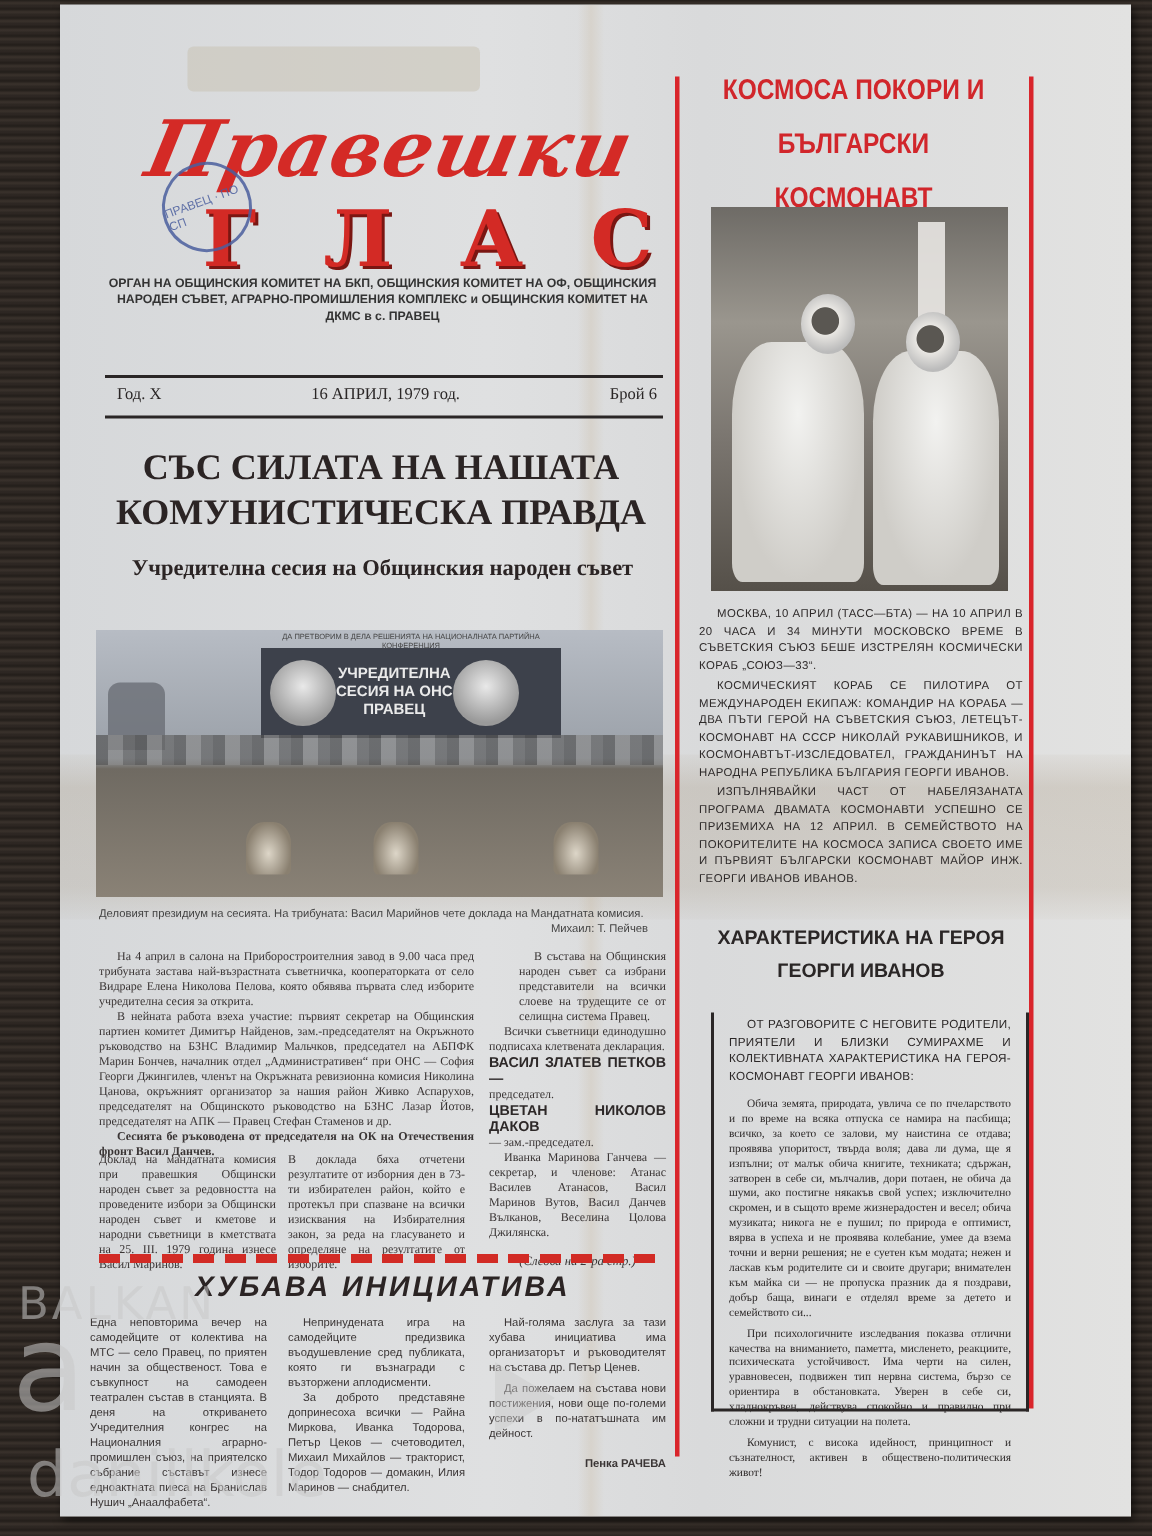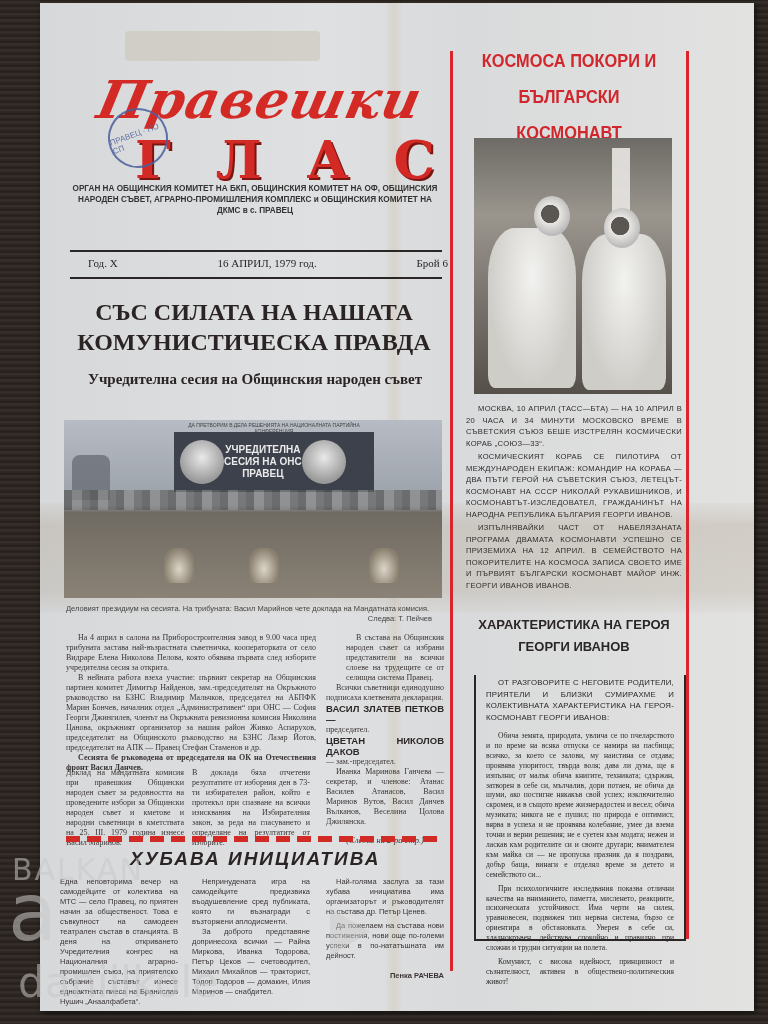--- a/index.html
+++ b/index.html
@@ -168,21 +168,21 @@
     <span>Г</span>
     <span>Л</span>
     <span>А</span>
     <span>С</span>
   </div>
   <div class="stamp">
       <span>ПРАВЕЦ · ПО СП</span>
     </div>
   <div class="organ" style="left:30px;top:180px;">ОРГАН НА ОБЩИНСКИЯ КОМИТЕТ НА БКП, ОБЩИНСКИЯ КОМИТЕТ НА ОФ, ОБЩИНСКИЯ НАРОДЕН СЪВЕТ, АГРАРНО-ПРОМИШЛЕНИЯ КОМПЛЕКС и ОБЩИНСКИЯ КОМИТЕТ НА ДКМС в с. ПРАВЕЦ</div>
   <div class="rule" style="left:30px;top:247px;width:372px;"></div>
-  <div class="dateline" style="left:38px;top:254px;width:360px;margin-left:10px;">
+  <div class="dateline" style="left:38px;top:254px;width:360px;">
     <span>Год. X</span>
     <span>16 АПРИЛ, 1979 год.</span>
     <span>Брой 6</span>
   </div>
   <div class="rule" style="left:30px;top:274px;width:372px;"></div>
 
   <div class="headline" style="left:28px;top:294px;">СЪС СИЛАТА НА НАШАТА КОМУНИСТИЧЕСКА ПРАВДА</div>
   <div class="subhead" style="left:32px;top:367px;">Учредителна сесия на Общинския народен съвет</div>
 
   <div class="photo-session" style="left:24px;top:417px;">
@@ -195,21 +195,21 @@
       <div class="portrait"></div>
     </div>
     <div class="podium"></div>
     <div class="table-row"></div>
     <div class="plant" style="left:100px;"></div>
     <div class="plant" style="left:185px;"></div>
     <div class="plant" style="left:305px;"></div>
   </div>
   <div class="caption" style="left:26px;top:601px;">
     <span>Деловият президиум на сесията. На трибуната: Васил Марийнов чете доклада на Мандатната комисия.</span>
-    <span class="credit">Следва: Т. Пейчев</span>
+    <span class="credit">Михаил: Т. Пейчев</span>
   </div>
 
   <div class="col small-text" style="left:26px;top:630px;width:250px;">
     <p style="text-indent:12px;">На 4 април в салона на Приборостроителния завод в 9.00 часа пред трибуната застава най-възрастната съветничка, кооператорката от село Видраре Елена Николова Пелова, която обявява първата след изборите учредителна сесия за открита.</p>
     <p style="text-indent:12px;">В нейната работа взеха участие: първият секретар на Общинския партиен комитет Димитър Найденов, зам.-председателят на Окръжното ръководство на БЗНС Владимир Мальчков, председател на АБПФК Марин Бончев, началник отдел „Административен“ при ОНС — София Георги Джингилев, членът на Окръжната ревизионна комисия Николина Цанова, окръжният организатор за нашия район Живко Аспарухов, председателят на Общинското ръководство на БЗНС Лазар Йотов, председателят на АПК — Правец Стефан Стаменов и др.</p>
     <p style="text-indent:12px;" class="bold">Сесията бе ръководена от председателя на ОК на Отечествения фронт Васил Данчев.</p>
   </div>
   <div class="col small-text" style="left:26px;top:765px;width:118px;">Доклад на мандатната комисия при правешкия Общински народен съвет за редовността на проведените избори за Общински народен съвет и кметове и народни съветници в кметствата на 25. III. 1979 година изнесе Васил Маринов.</div>
   <div class="col small-text" style="left:152px;top:765px;width:118px;">В доклада бяха отчетени резултатите от изборния ден в 73-ти избирателен район, който е протекъл при спазване на всички изисквания на Избирателния закон, за реда на гласуването и определяне на резултатите от изборите.</div>
 

